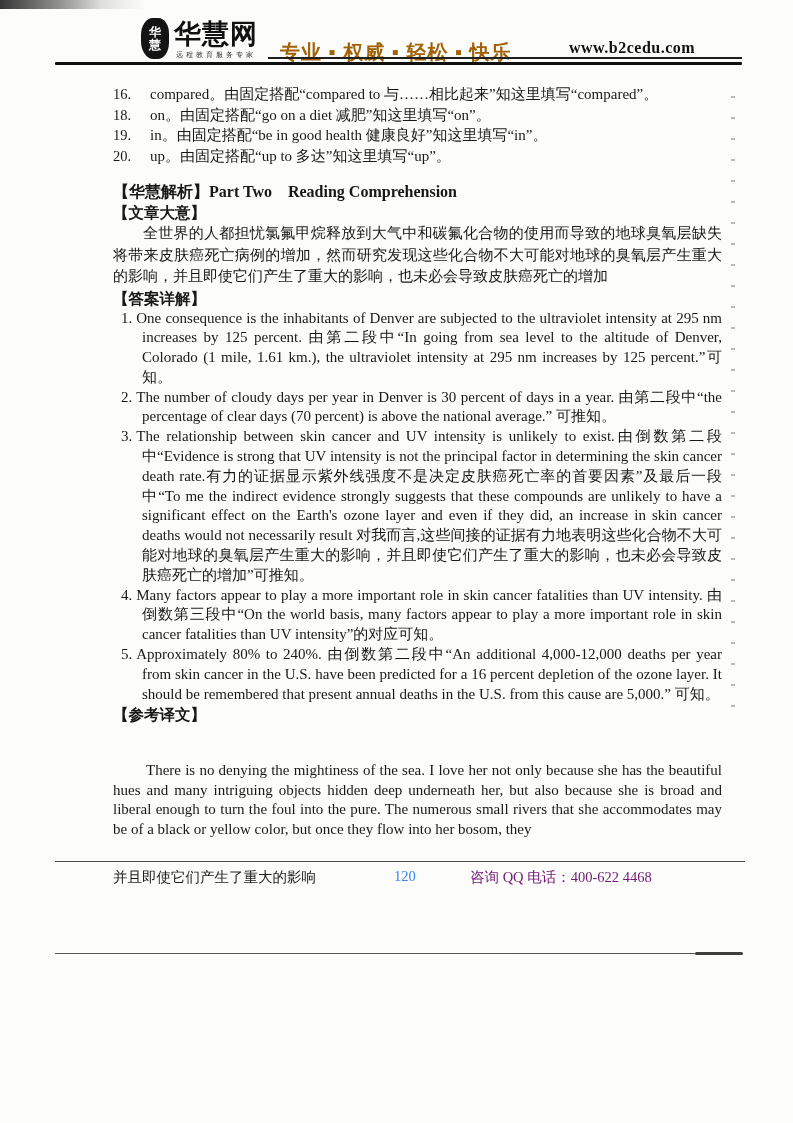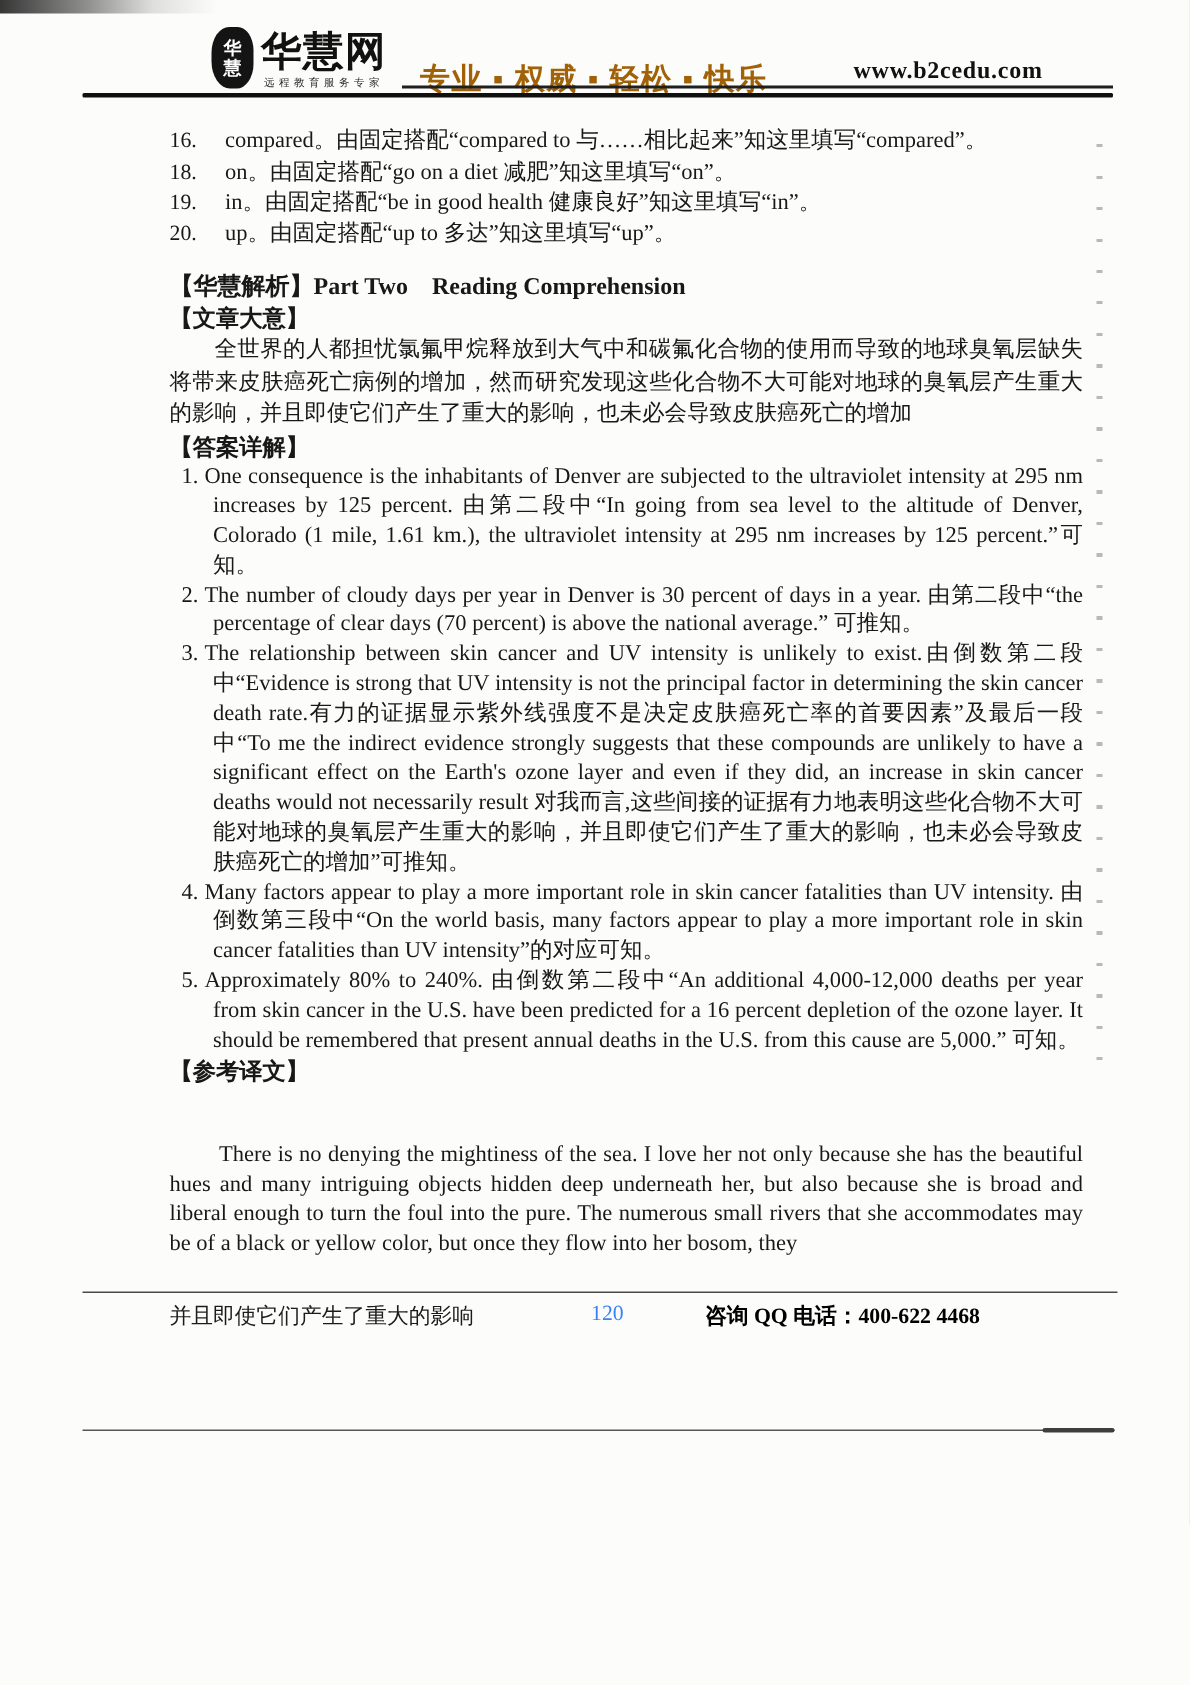--- a/index.html
+++ b/index.html
@@ -77,21 +77,21 @@
   .para{line-height:21.5px;text-indent:2em;}
   .ans-item{padding-left:29px;text-indent:-21px;line-height:19.8px;}
   .ans-item .no{padding-right:4px;}
   .para-trans{line-height:19.5px;text-indent:2.2em;margin-top:36px;}
 
   
   footer{position:absolute;left:0;top:0;width:100%;}
   .footer-rule{position:absolute;left:55px;top:861px;width:690px;height:1px;background:#4a4a4a;}
   .footer-left{position:absolute;left:113px;top:868px;font-size:14.5px;color:#1b1b1b;white-space:nowrap;}
   .footer-page{position:absolute;left:394px;top:868px;font-size:14.5px;color:#3b82f6;}
-  .footer-right{position:absolute;left:470px;top:868px;font-size:14.5px;color:#000000;white-space:nowrap;font-weight:bold;}
+  .footer-right{position:absolute;left:470px;top:868px;font-size:14.5px;color:#701a75;white-space:nowrap;}
 </style>
 </head>
 <body>
 
 <div class="page">
 
   <div class="smudge-topleft"></div>
 
   <header>
     <div class="seal">

